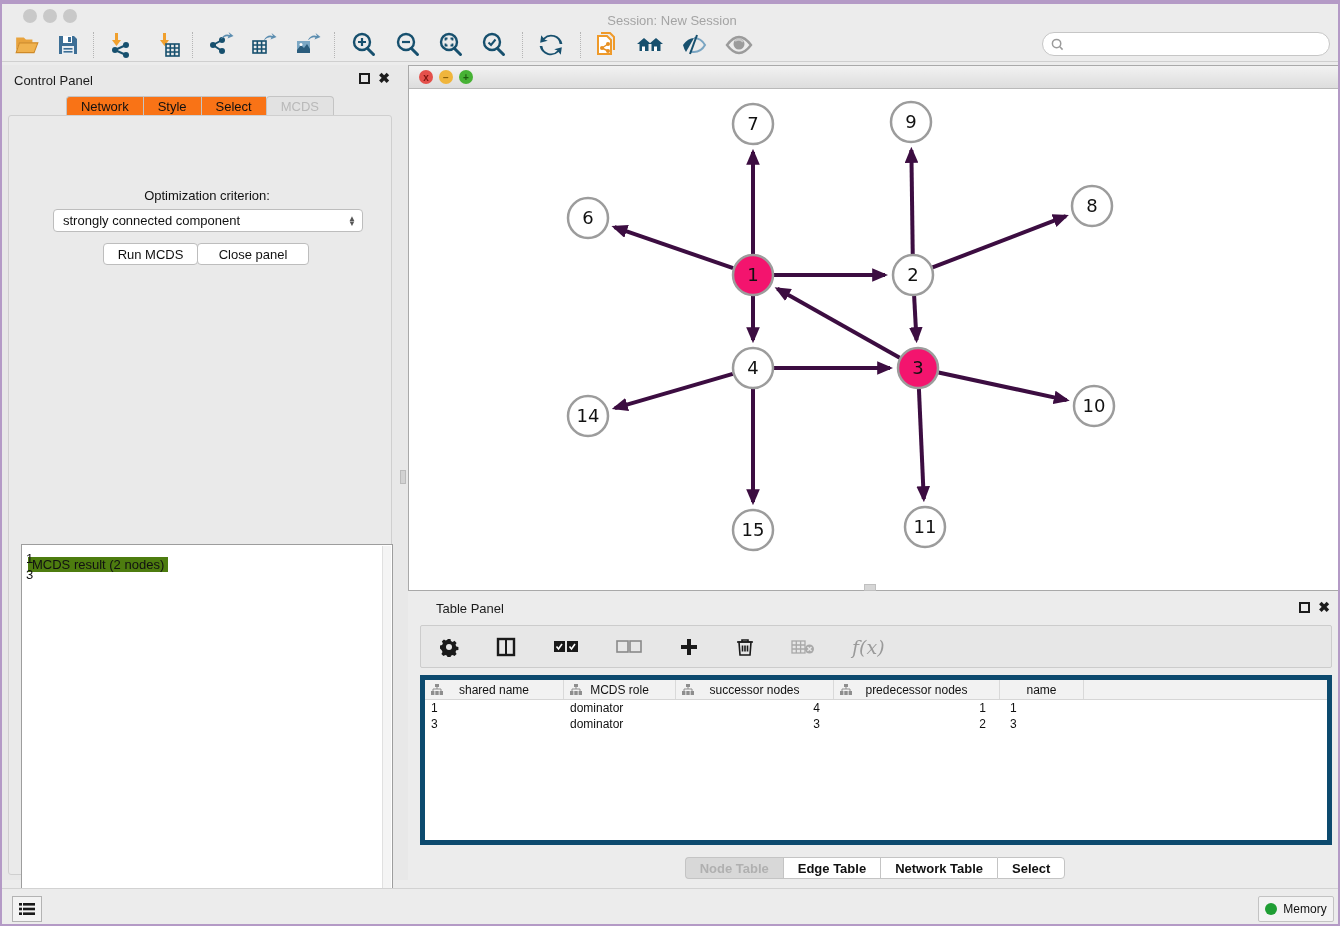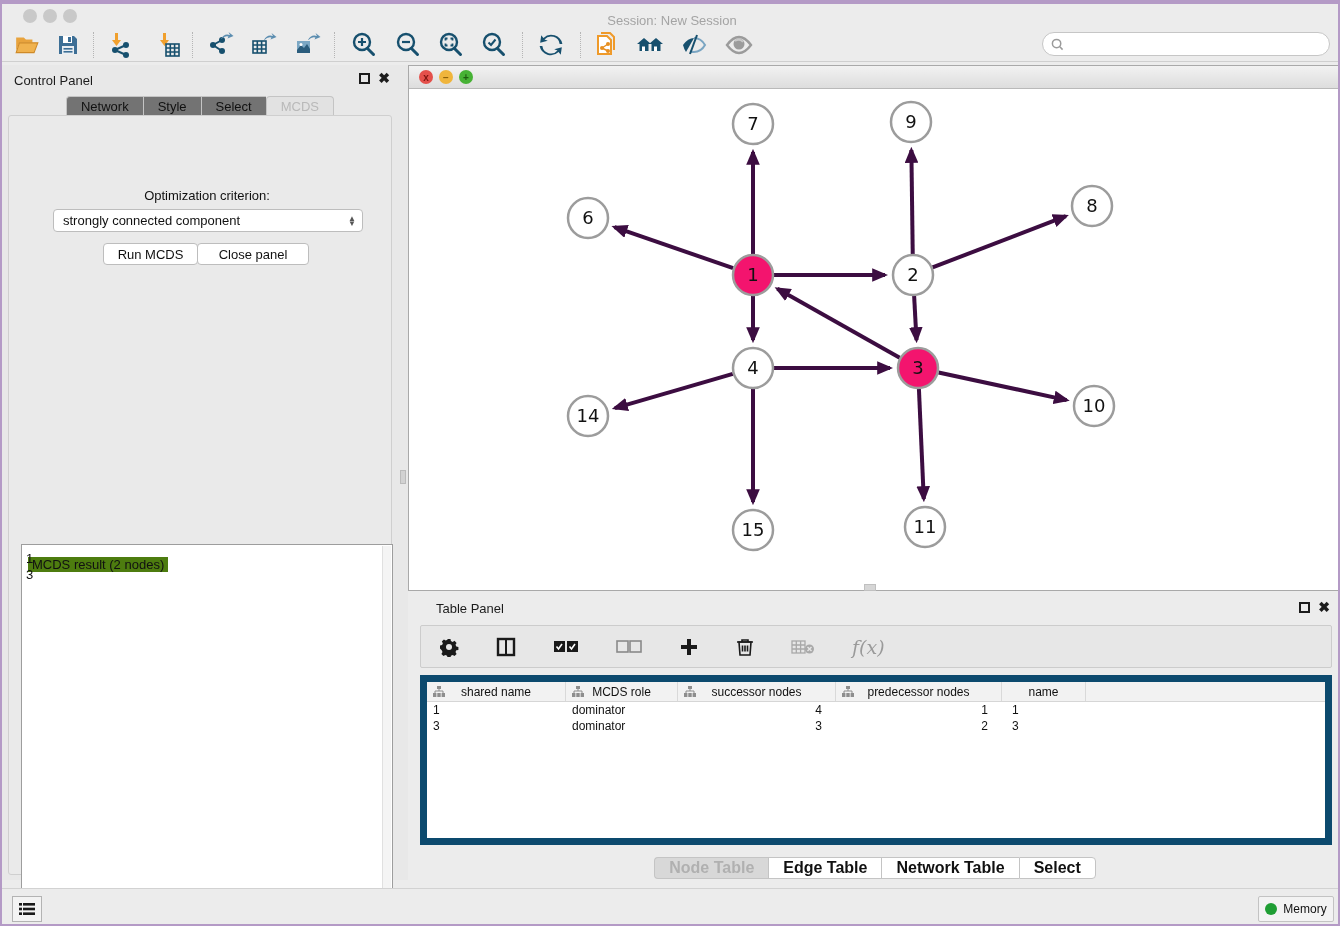--- a/index.html
+++ b/index.html
@@ -25,21 +25,21 @@
     border:1px solid #c6c6c6; border-radius:12px; display:flex; align-items:center; padding-left:8px; }
   #quick-search input { border:none; outline:none; flex:1; font-size:12px; background:transparent; padding-left:5px; font-family:"Liberation Sans",sans-serif; }
 
   
   #control-panel { left:0; top:65px; width:396px; height:815px; background:#e8e8e8; }
   #cp-title { left:12px; top:8px; font-size:13px; color:#1c1c1c; }
   .win-float { position:absolute; top:8px; width:11px; height:11px; border:2px solid #1c1c1c; }
   .win-close { position:absolute; top:5px; font-size:14px; font-weight:bold; color:#1c1c1c; }
   #cp-body { left:6px; top:50px; width:384px; height:760px; background:#eaeaea; border:1px solid #cfcfcf; border-radius:3px; }
   #cp-tabs { left:0; top:31px; width:100%; height:20px; display:flex; justify-content:center; }
-  .cp-tab { height:20px; padding:2px 14px; font-size:13px; background:#737373; border:1px solid #c4c4c4; border-right:none; color:#111; display:flex; align-items:center; }
+  .cp-tab { height:20px; padding:2px 14px; font-size:13px; background:#f97316; border:1px solid #c4c4c4; border-right:none; color:#111; display:flex; align-items:center; }
   .cp-tab:first-child { border-top-left-radius:4px; }
   .cp-tab.active { background:#e2e2e2; color:#b9b9b9; border-right:1px solid #c4c4c4; border-bottom-color:#e2e2e2; border-top-left-radius:4px; border-top-right-radius:4px; }
   #opt-label { left:0; top:72px; width:396px; text-align:center; font-size:13px; color:#111; }
   #criterion-select { left:44px; top:93px; width:310px; height:23px; background:#fff; border:1px solid #bdbdbd; border-radius:4px;
     display:flex; align-items:center; font-size:13px; padding-left:9px; color:#111; }
   #criterion-select .stepper { margin-left:auto; margin-right:6px; display:flex; flex-direction:column; line-height:5px; font-size:8px; color:#555; }
   .cp-btn { position:absolute; top:127px; height:22px; background:#fff; border:1px solid #bdbdbd; border-radius:4px; font-size:13px; color:#111;
     display:flex; align-items:center; justify-content:center; font-family:"Liberation Sans",sans-serif; }
   #run-btn { left:94px; width:95px; }
   #closepanel-btn { left:188px; width:112px; }
@@ -61,30 +61,30 @@
   #net-title { width:100%; text-align:center; top:4px; font-size:13px; color:#111; }
   #net-resize-handle { left:455px; top:518px; width:12px; height:7px; background:#d6d6d6; border:1px solid #c0c0c0; }
 
   
   #table-panel { left:406px; top:595px; width:934px; height:293px; background:#ececec; }
   #tp-title { left:28px; top:6px; font-size:13px; color:#1c1c1c; }
   #tp-toolbar { left:12px; top:30px; width:912px; height:43px; background:#e7e7e7; border:1px solid #cccccc; border-radius:2px;
     display:flex; align-items:center; gap:37px; padding-left:18px; }
   .tp-icon { display:flex; align-items:center; justify-content:center; }
   #fx-icon { font-family:"DejaVu Serif", serif; font-style:italic; font-size:19px; color:#9a9a9a; }
-  #data-table { left:12px; top:80px; width:912px; height:170px; background:#fff; border:7px solid #0c4a6e; }
+  #data-table { left:12px; top:80px; width:912px; height:170px; background:#fff; border:5px solid #0c4a6e; }
   #table-header { display:flex; height:20px; background:#f2f2f2; border-bottom:1px solid #d6d6d6; }
   .th { position:relative; display:flex; align-items:center; justify-content:center; font-size:12px; color:#111; border-right:1px solid #d9d9d9; }
   .th svg { position:absolute; left:6px; }
   .tr { display:flex; height:16px; font-size:12px; color:#111; }
   .td { padding:1px 4px 0 6px; overflow:hidden; white-space:nowrap; }
   .td.num { text-align:right; padding-right:14px; }
   .td.name-col { padding-left:10px; }
   #tp-tabs { left:0; top:262px; width:934px; display:flex; justify-content:center; }
-  .tp-tab { height:22px; padding:3px 14px; font-size:16px; font-weight:bold; background:#fff; border:1px solid #c4c4c4; border-right:none; color:#111; display:flex; align-items:center; }
+  .tp-tab { height:22px; padding:3px 14px; font-size:13px; font-weight:bold; background:#fff; border:1px solid #c4c4c4; border-right:none; color:#111; display:flex; align-items:center; }
   .tp-tab:first-child { border-top-left-radius:4px; border-bottom-left-radius:4px; }
   .tp-tab:last-child { border-right:1px solid #c4c4c4; border-top-right-radius:4px; border-bottom-right-radius:4px; }
   .tp-tab.active { background:#d8d8d8; color:#b0b0b0; }
 
   
   #status-bar { left:0; top:888px; width:1340px; height:38px; background:#ececec; border-top:1px solid #d2d2d2; }
   #tasks-btn { left:10px; top:7px; width:30px; height:26px; background:#f3f3f3; border:1px solid #b3b3b3; display:flex; align-items:center; justify-content:center; }
   #memory-btn { right:8px; top:7px; width:76px; height:26px; background:#f3f3f3; border:1px solid #c3c3c3; border-radius:2px;
     display:flex; align-items:center; justify-content:center; gap:6px; font-size:12px; color:#111; }
   #memory-btn .led { width:12px; height:12px; border-radius:50%; background:#1f9e34; }

